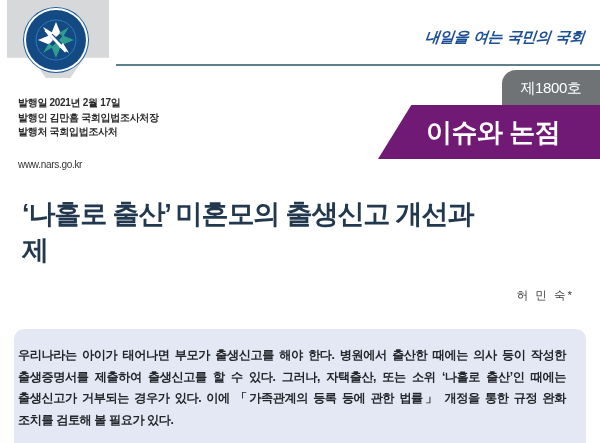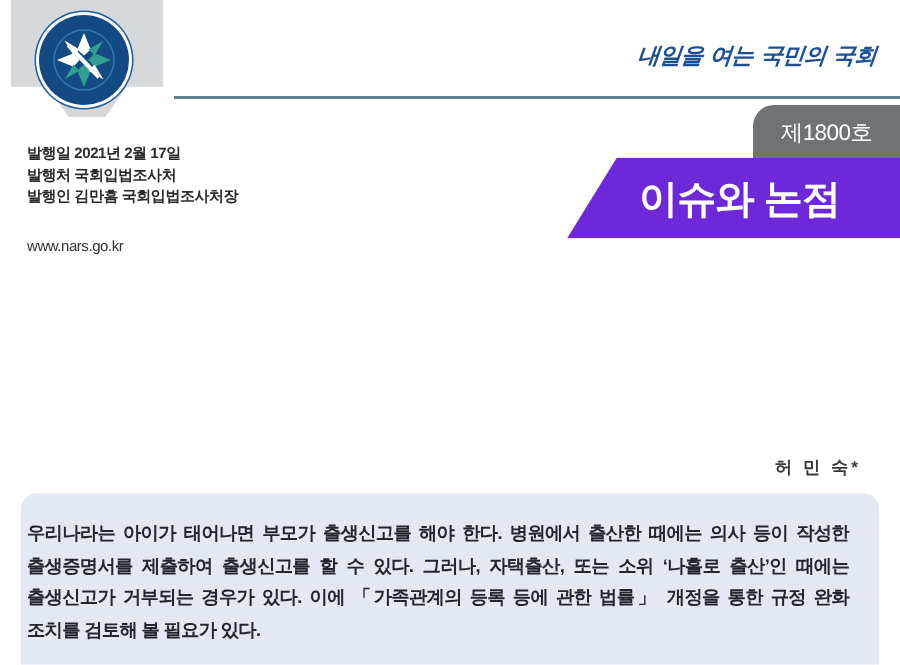--- a/index.html
+++ b/index.html
@@ -105,21 +105,21 @@
     white-space: nowrap;
   }
 
   
   .blue-banner {
     position: absolute;
     right: 0px;
     top: 105px;
     width: 222px;
     height: 54px;
-    background: #6d28d9;
+    background: #701a75;
     -webkit-clip-path: polygon(15% 0%, 100% 0%, 100% 100%, 0% 100%);
     clip-path: polygon(15% 0%, 100% 0%, 100% 100%, 0% 100%);
     display: flex;
     align-items: center;
   }
   .blue-banner-text {
     color: #ffffff;
     font-size: 26px;
     font-weight: 700;
     letter-spacing: -0.5px;
@@ -161,23 +161,23 @@
     font-size: 27px;
     line-height: 1.34;
     font-weight: 700;
     color: #22384f;
     letter-spacing: -1.1px;
   }
 
   .author-line {
     position: absolute;
     right: 26px;
-    top: 304px;
+    top: 288px;
     font-size: 11.5px;
-    font-weight: 700;
+    font-weight: 400;
     color: #3a3a3a;
     letter-spacing: 2px;
     white-space: nowrap;
   }
 
   
   .abstract-box {
     position: absolute;
     left: 14px;
     top: 329px;
@@ -231,27 +231,30 @@
     <div class="issue-tab">
       <span>제1800호</span>
     </div>
 
     <div class="blue-banner">
       <span class="blue-banner-text">이슈와  논점</span>
     </div>
 
     <div class="pub-info">
       <div class="pub-line">발행일 2021년 2월 17일</div>
+      <div class="pub-line">발행인 김만흠 국회입법조사처장</div>
       <div class="pub-line">발행처 국회입법조사처</div>
-      <div class="pub-line">발행인 김만흠 국회입법조사처장</div>
       <div class="pub-url">www.nars.go.kr</div>
     </div>
 
   </div>
 
+  <div class="title-block">
+    <h1 class="doc-title">‘나홀로 출산’ 미혼모의 출생신고 개선과제</h1>
+  </div>
 
   <div class="author-line">허 민 숙*</div>
 
   <div class="abstract-box">
     <p class="abstract-text">우리나라는 아이가 태어나면 부모가 출생신고를 해야 한다. 병원에서 출산한 때에는 의사 등이 작성한 출생증명서를 제출하여 출생신고를 할 수 있다. 그러나, 자택출산, 또는 소위 ‘나홀로 출산’인 때에는 출생신고가 거부되는 경우가 있다. 이에 「가족관계의 등록 등에 관한 법률」 개정을 통한 규정 완화 조치를 검토해 볼 필요가 있다.</p>
   </div>
 
 </div>
 
 </body></html>

